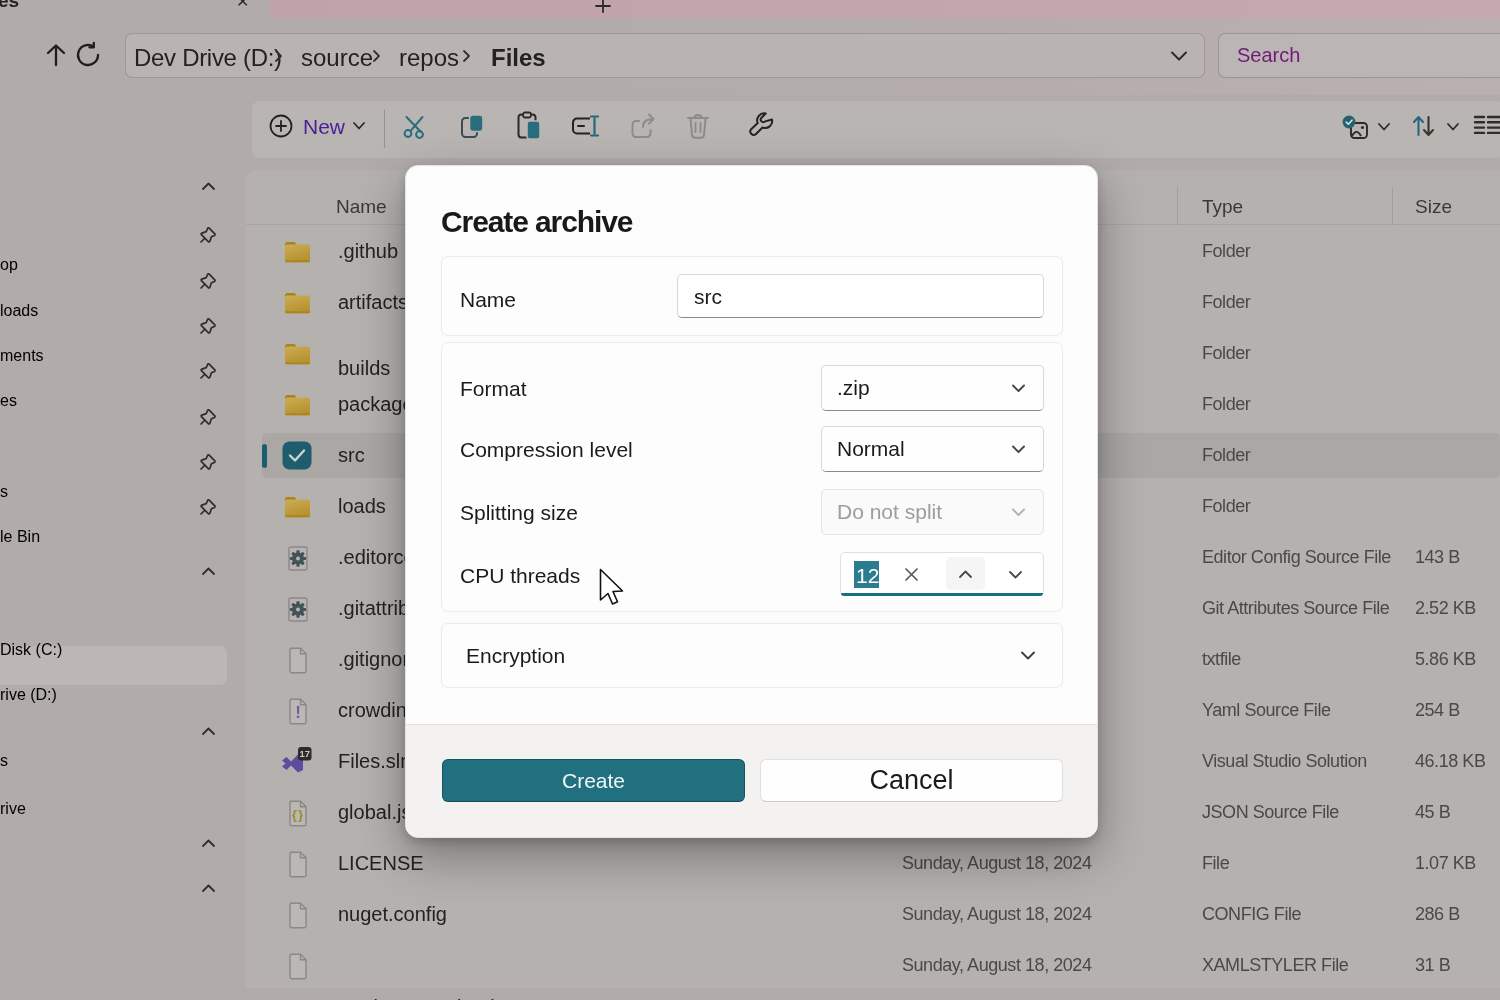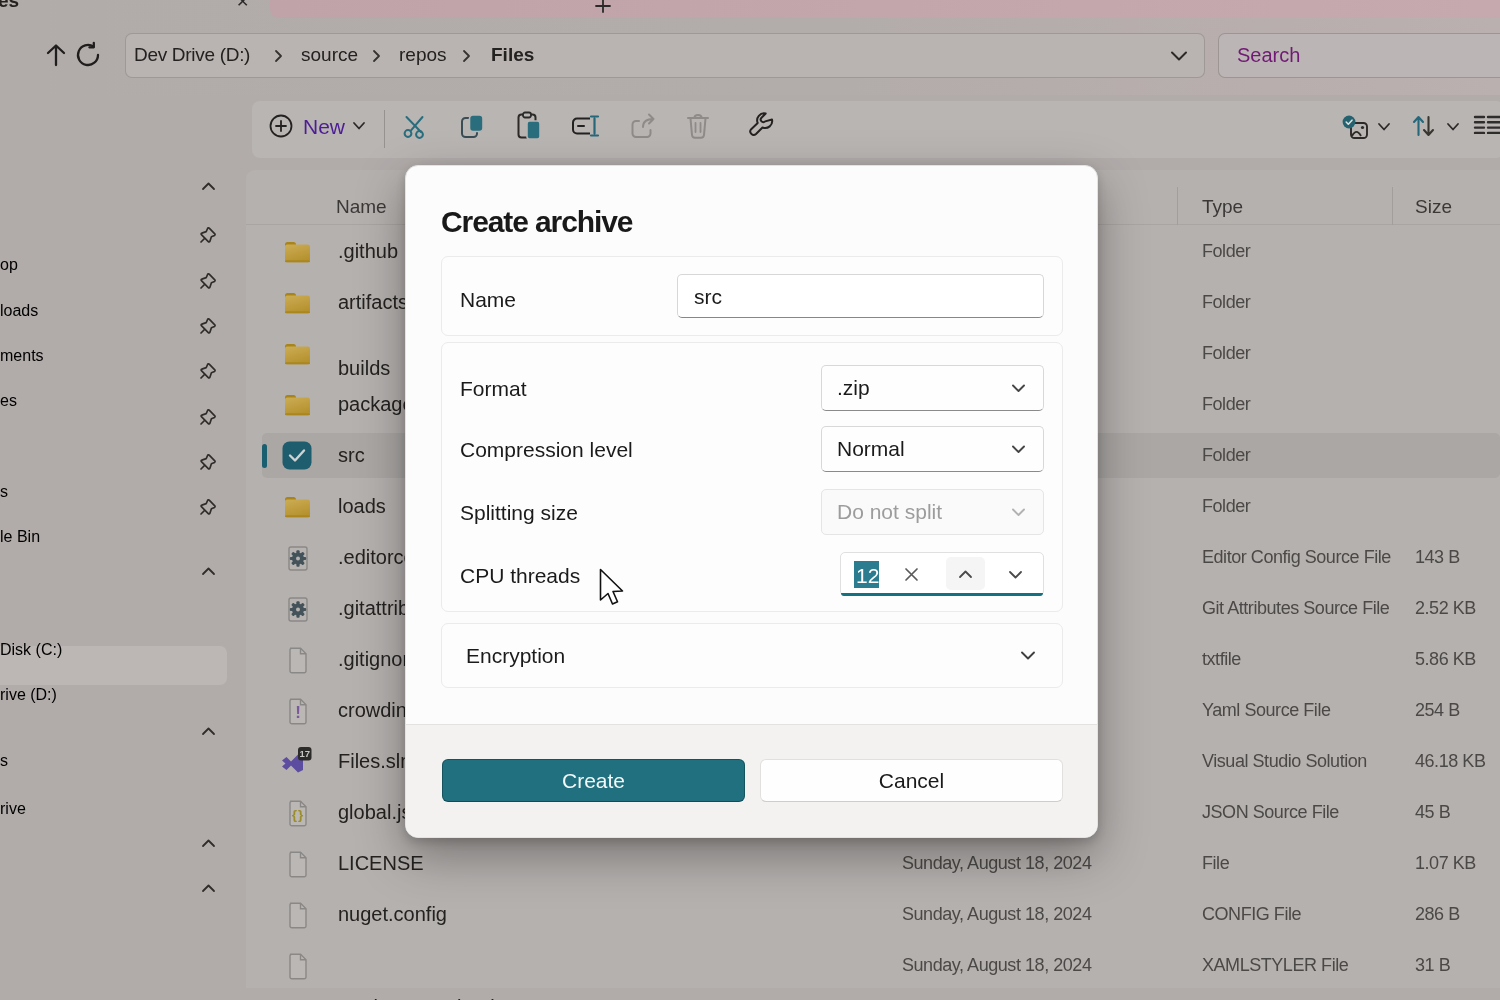--- a/index.html
+++ b/index.html
@@ -1,19 +1,19 @@
 <!DOCTYPE html>
 <html><head><meta charset="utf-8">
 <style>
 html,body{margin:0;padding:0;}
 body{width:1500px;height:1000px;overflow:hidden;position:relative;
  font-family:"Liberation Sans",sans-serif;background:#b1acaa;}
 .a{position:absolute;}
 .txt{position:absolute;white-space:nowrap;}
-.bc{font-size:19px;color:#232221;}
+.bc{font-size:24px;color:#232221;}
 .side{font-size:16px;color:#000000;margin-top:33px;}
 .fname{font-size:20px;color:#242220;}
 .ftype{font-size:18px;color:#4b4947;letter-spacing:-0.45px;}
 .hdr{font-size:19px;color:#3b3938;}
 svg{position:absolute;overflow:visible;}
 .card{position:absolute;border-radius:8px;}
 .combo{position:absolute;border-radius:5px;background:#fefefe;border:1px solid #d8d8d8;border-bottom-color:#8a8a8a;}
 .combotxt{position:absolute;left:16px;top:0;bottom:0;display:flex;align-items:center;font-size:21px;color:#1b1b1b;}
 .dlglabel{position:absolute;font-size:21px;color:#1b1b1b;}
 </style></head>
@@ -402,18 +402,18 @@
     </svg>
 
  <div class="a" style="left:35px;top:457px;width:622px;height:65px;background:#fdfdfd;border:1px solid #ebebeb;border-radius:7px;box-sizing:border-box;"></div>
  <div class="dlglabel" style="left:60px;top:478px;">Encryption</div>
  <svg style="left:614px;top:484px;" width="16" height="12" viewBox="0 0 16 12">
       <path d="M2 2.5 L8 8.5 L14 2.5" fill="none" stroke="#3f3f3f" stroke-width="1.9" stroke-linecap="round" stroke-linejoin="round"></path>
     </svg>
 
  <div class="a" style="left:0px;top:558px;width:691px;height:113px;background:#f3f2f1;border-top:1px solid #e4e2e1;border-radius:0 0 12px 12px;box-sizing:border-box;"></div>
  <div class="a" style="left:36px;top:593px;width:303px;height:43px;background:#20707f;border-radius:6px;border:1px solid rgba(20,80,92,0.9);border-bottom-color:#134a55;box-sizing:border-box;display:flex;align-items:center;justify-content:center;font-size:21px;color:#f2f7f8;">Create</div>
- <div class="a" style="left:354px;top:593px;width:303px;height:43px;background:#fefefe;border-radius:6px;border:1px solid #e2e0df;border-bottom-color:#cfcdcc;box-sizing:border-box;display:flex;align-items:center;justify-content:center;font-size:21px;color:#1a1a1a;">Cancel</div>
+ <div class="a" style="left:354px;top:593px;width:303px;height:43px;background:#fefefe;border-radius:6px;border:1px solid #e2e0df;border-bottom-color:#cfcdcc;box-sizing:border-box;display:flex;align-items:center;justify-content:center;font-size:27px;color:#1a1a1a;">Cancel</div>
 </div>
 
 <svg style="left:599px;top:568px;" width="28" height="44" viewBox="0 0 28 44">
  <path d="M1.5 1.5 L1.5 32 L9 25.5 L13.5 36 L18.5 33.8 L14 23.5 L23.5 23 Z" fill="#ffffff" stroke="#111111" stroke-width="1.6" stroke-linejoin="round"></path>
 </svg>
 
 </body></html>

